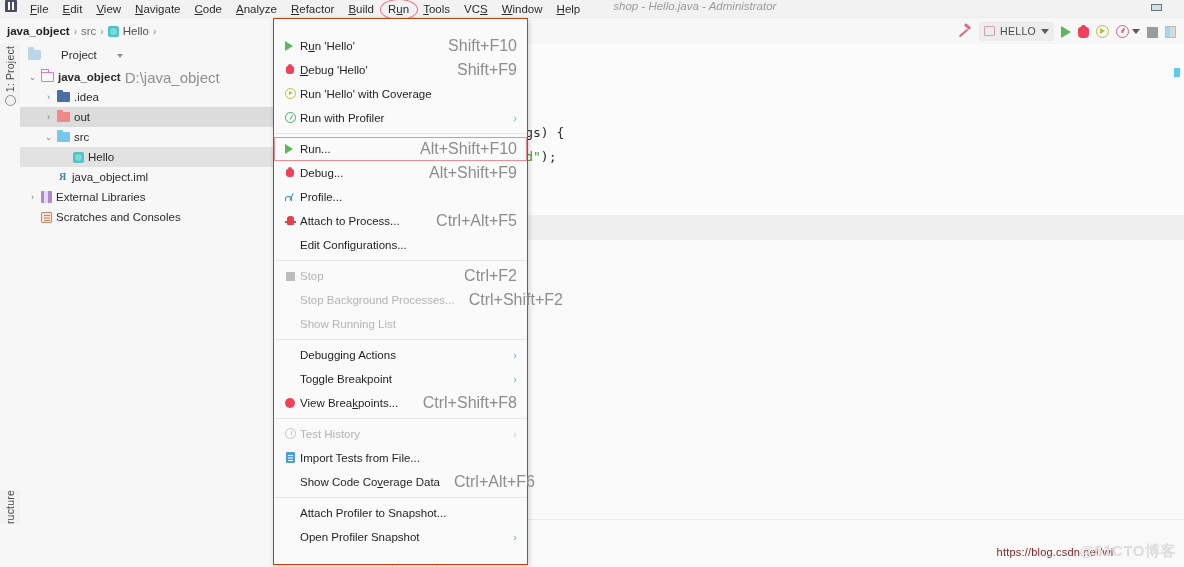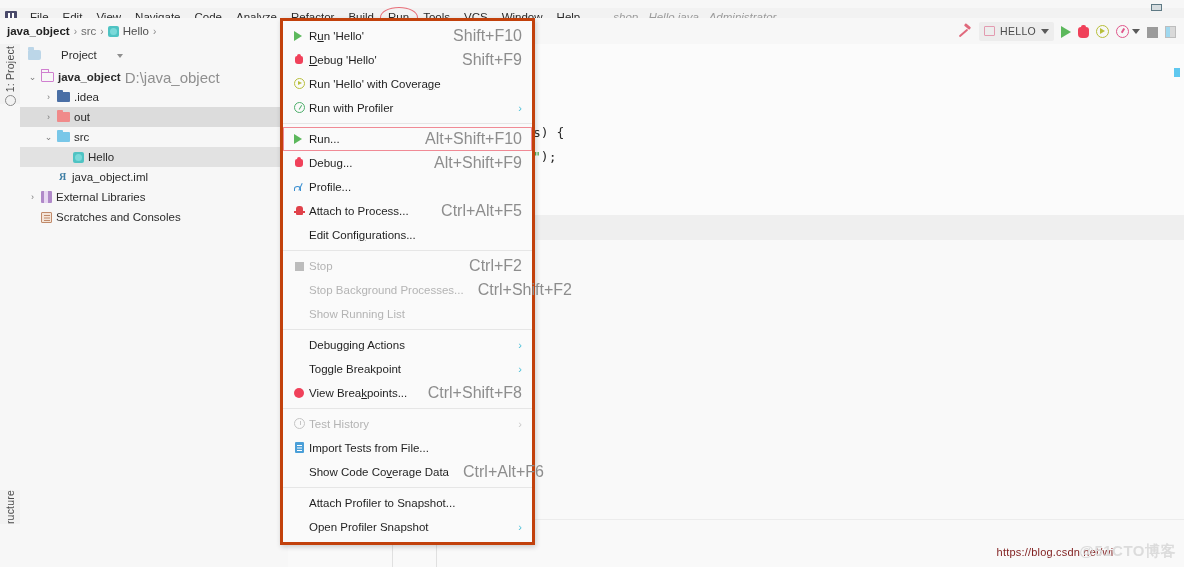--- a/index.html
+++ b/index.html
@@ -7,22 +7,22 @@
     width: 1184px; height: 567px;
     font-family: "Liberation Sans", sans-serif;
     font-size: 11px;
     background: #f2f2f2;
     overflow: hidden;
   }
   #app { position: relative; width: 1184px; height: 567px; background: #f7f7f7; }
 
   
   .menubar {
-    position: absolute; top: 8px; left: 0; width: 1184px; height: 18px;
-    background: #f2f2f2; display: flex; align-items: center;
+    position: absolute; top: 0; left: 0; width: 1184px; height: 18px;
+    background: #f2f2f2; display: flex; 
     border-bottom: 1px solid #ececec;
   }
   .app-logo {
     width: 12px; height: 12px; margin: 0 6px 0 5px;
     background: #4a4a6a; border-radius: 1px; position: relative; flex: none;
   }
   .app-logo::after {
     content: ""; position: absolute; left: 3px; top: 2px;
     width: 6px; height: 8px;
     background: linear-gradient(90deg,#fff 0 2px,transparent 2px 4px,#fff 4px 6px);
@@ -274,23 +274,23 @@
   .vdiv { position: absolute; top: 519px; width: 1px; height: 48px; background: #e0e0e0; }
   .hline-bottom {
     position: absolute; left: 288px; top: 519px; width: 896px; height: 1px; background: #ececec;
   }
   .left-bottom-fill {
     position: absolute; left: 0; top: 524px; width: 288px; height: 43px; background: #f7f7f7;
   }
 
   
   .menu-popup {
-    position: absolute; left: 280px; top: 18px; width: 255px;
-    background: #fafafa; border: 3px solid #c2410c;
-    box-shadow: 1px 2px 5px rgba(0,0,0,.18); padding: 3px 0;
+    position: absolute; left: 273px; top: 18px; width: 255px;
+    background: #fafafa; border: 1px solid #c2410c;
+    box-shadow: 1px 2px 5px rgba(0,0,0,.18); padding: 15px 0;
   }
   .mi {
     height: 24px; display: flex; align-items: center; position: relative;
     padding: 0 10px 0 8px; font-size: 11.5px; color: #1f1f1f;
     cursor: default; white-space: nowrap;
   }
   .mi.disabled { color: #b4b4b4; }
   .mi-icon { width: 18px; flex: none; position: relative; height: 16px; }
   .mi-label { flex: 1; }
   .mi-label u { text-decoration: underline; }

